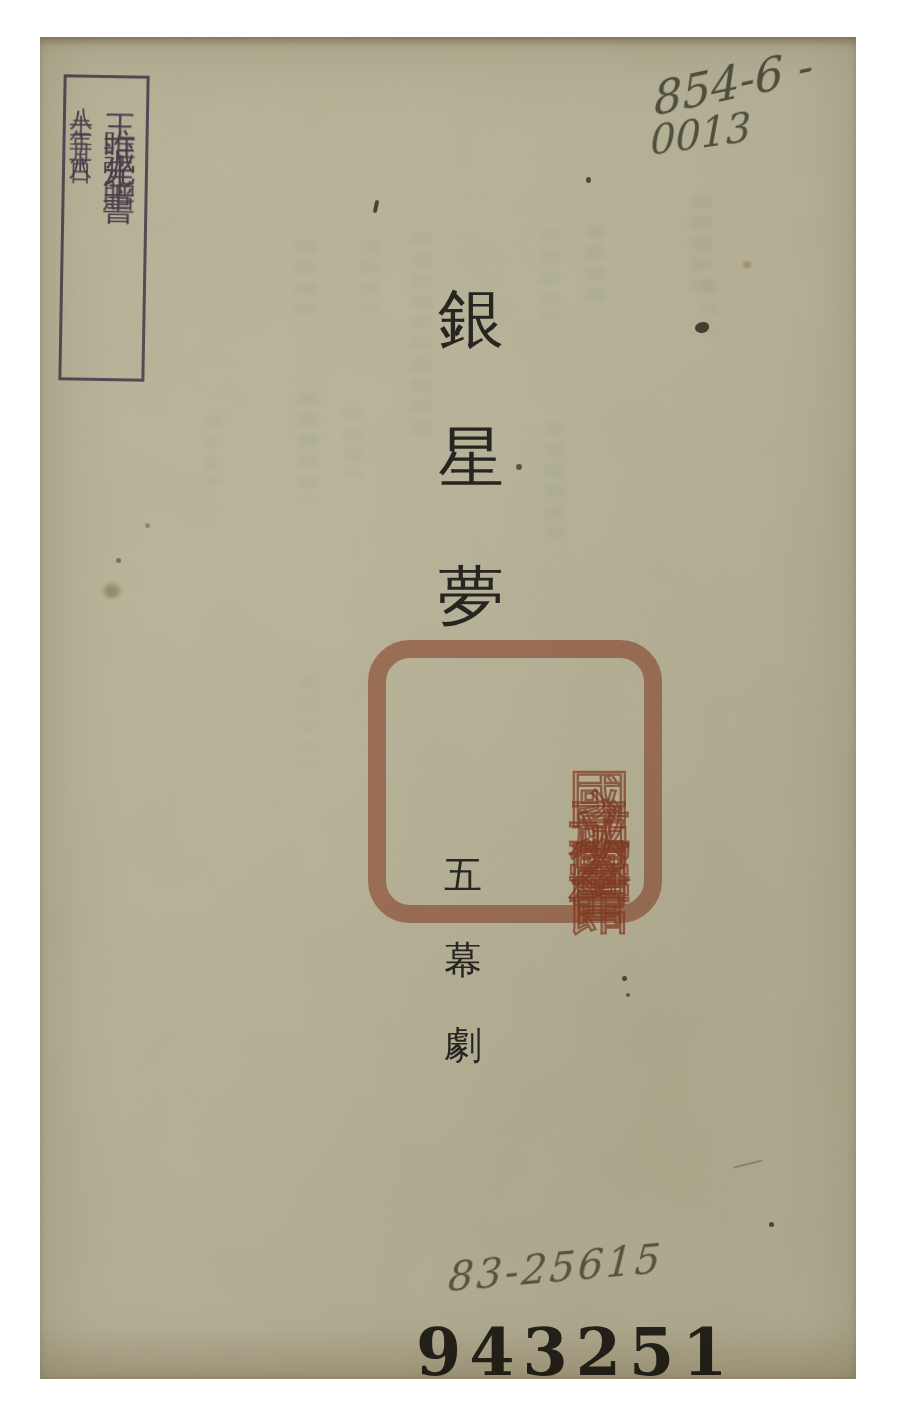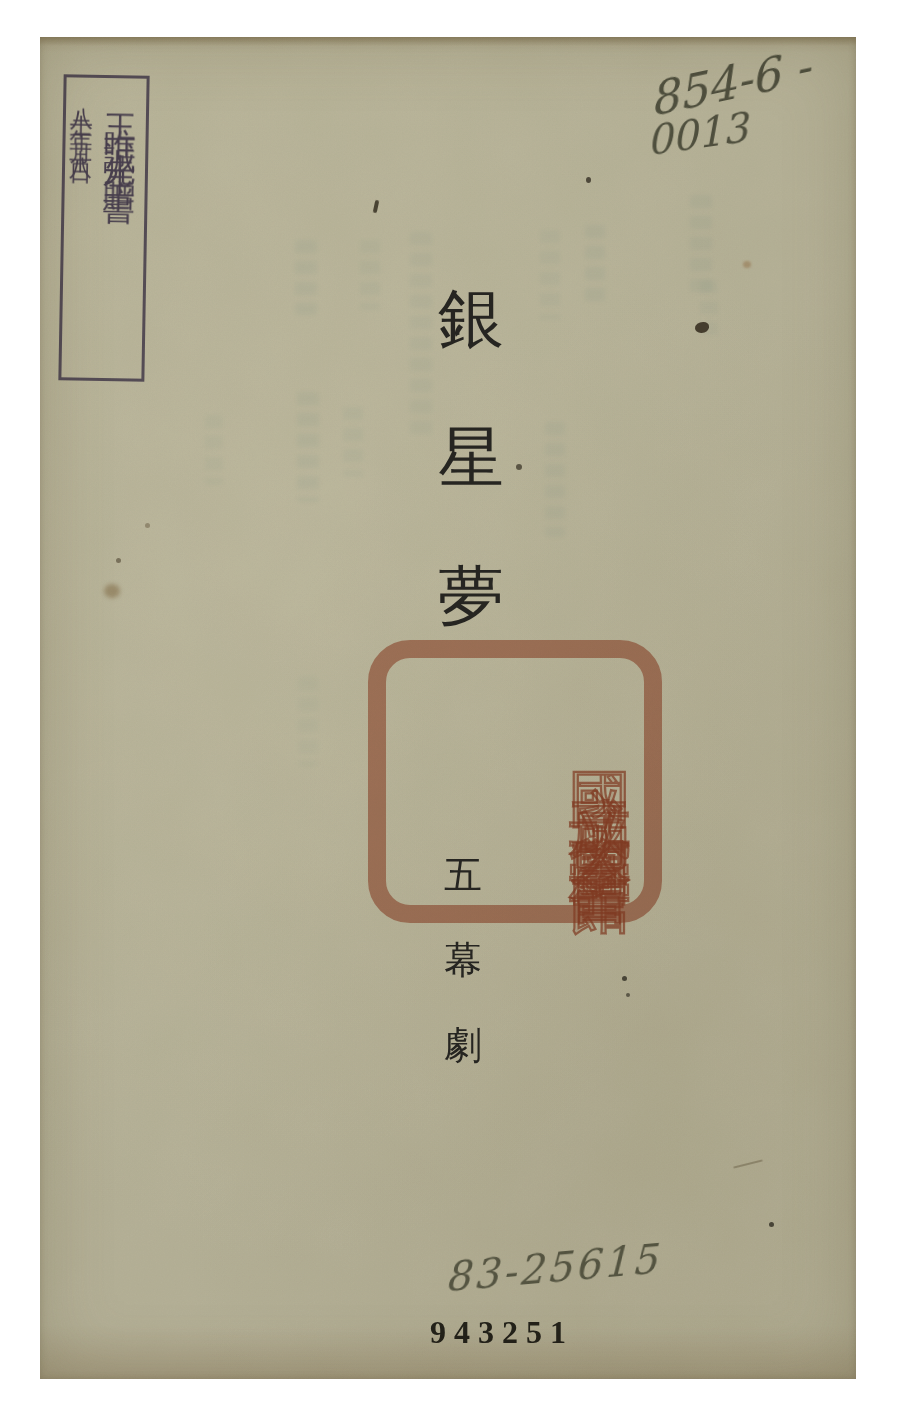--- a/index.html
+++ b/index.html
@@ -53,22 +53,22 @@
   
   .seal{position:absolute;left:328px;top:603px;width:294px;height:283px;box-sizing:border-box;
         border:18px solid rgba(192,98,72,.62);border-radius:42px;
         mix-blend-mode:multiply;z-index:3;}
   .seal-inner{position:absolute;inset:4px;writing-mode:vertical-rl;
         display:flex;justify-content:center;}
   .seal-inner .col{font-size:62px;line-height:80px;letter-spacing:13px;
         color:rgba(193,100,74,.14);-webkit-text-stroke:2.2px rgba(184,86,58,.70);
         filter:blur(.45px);}
   
-  .numstamp{position:absolute;left:390px;top:1277px;font-size:32px;font-weight:bold;
-        letter-spacing:8px;color:#32312b;mix-blend-mode:multiply;filter:blur(.3px);font-family:Liberation Serif, serif;}
+  .numstamp{position:absolute;left:376px;top:1277px;font-size:65px;font-weight:bold;
+        letter-spacing:8px;color:#32312b;mix-blend-mode:multiply;filter:blur(.3px);}
   
   .spot{position:absolute;border-radius:50%;}
   .s1{left:655px;top:285px;width:14px;height:11px;background:#463e2f;filter:blur(.6px);border-radius:60% 40% 55% 45%;}
   .s2{left:334px;top:163px;width:4px;height:13px;background:#4a4434;transform:rotate(12deg);filter:blur(.4px);border-radius:2px;}
   .s3{left:476px;top:427px;width:6px;height:6px;background:rgba(60,55,42,.75);filter:blur(.5px);}
   .s4{left:64px;top:547px;width:16px;height:14px;background:rgba(118,92,52,.45);filter:blur(2px);}
   .s5{left:76px;top:521px;width:5px;height:5px;background:rgba(80,70,50,.6);filter:blur(.5px);}
   .s6{left:105px;top:486px;width:5px;height:5px;background:rgba(100,85,60,.45);filter:blur(.7px);}
   .s7{left:582px;top:939px;width:5px;height:5px;background:rgba(48,44,34,.8);filter:blur(.3px);}
   .s8{left:586px;top:956px;width:4px;height:4px;background:rgba(48,44,34,.65);filter:blur(.3px);}

